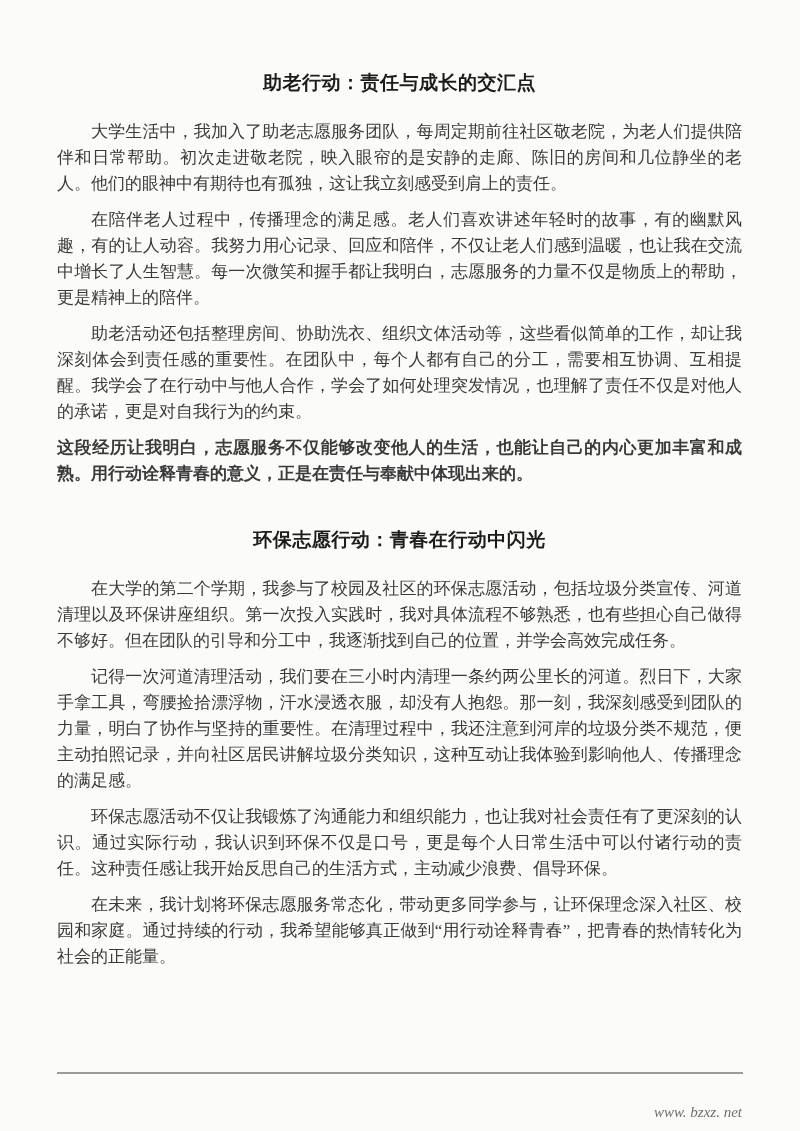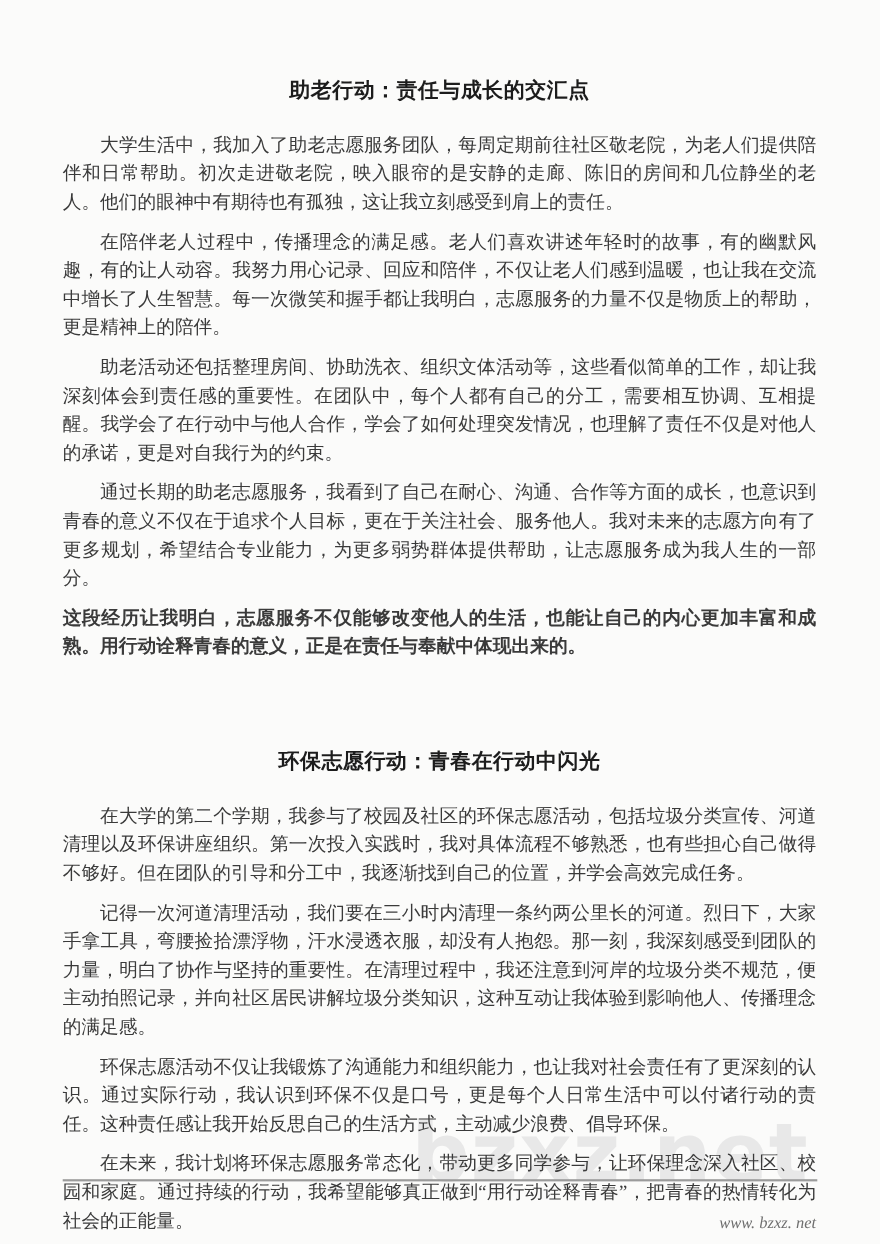--- a/index.html
+++ b/index.html
@@ -40,21 +40,21 @@
   }
   .doc-title {
     font-family: "Liberation Sans", "DejaVu Sans", sans-serif;
     font-weight: bold;
     font-size: 19px;
     line-height: 25px;
     letter-spacing: 0.5px;
     text-align: center;
     color: var(--title);
   }
-  .doc-title.t2 { margin-top: 79px; }
+  .doc-title.t2 { margin-top: 40px; }
   p.para {
     font-size: 17px;
     line-height: 26px;
     color: var(--text);
     text-align: justify;
     text-indent: 2em;
     margin-top: 10px;
   }
   p.para.first-after-title { margin-top: 24px; }
   p.para.no-indent { text-indent: 0; font-weight: bold; }
@@ -78,30 +78,28 @@
     line-height: 18px;
     color: var(--footer-text);
     margin-top: 25px;
   }
 </style>
 </head>
 <body>
 
 <div class="page">
 
-  <div class="watermark">bzxz.net</div>
 
   <div class="content">
 
     <h1 class="doc-title t1">助老行动：责任与成长的交汇点</h1>
 
     <p class="para first-after-title">大学生活中，我加入了助老志愿服务团队，每周定期前往社区敬老院，为老人们提供陪伴和日常帮助。初次走进敬老院，映入眼帘的是安静的走廊、陈旧的房间和几位静坐的老人。他们的眼神中有期待也有孤独，这让我立刻感受到肩上的责任。</p>
     <p class="para">在陪伴老人过程中，传播理念的满足感。老人们喜欢讲述年轻时的故事，有的幽默风趣，有的让人动容。我努力用心记录、回应和陪伴，不仅让老人们感到温暖，也让我在交流中增长了人生智慧。每一次微笑和握手都让我明白，志愿服务的力量不仅是物质上的帮助，更是精神上的陪伴。</p>
     <p class="para">助老活动还包括整理房间、协助洗衣、组织文体活动等，这些看似简单的工作，却让我深刻体会到责任感的重要性。在团队中，每个人都有自己的分工，需要相互协调、互相提醒。我学会了在行动中与他人合作，学会了如何处理突发情况，也理解了责任不仅是对他人的承诺，更是对自我行为的约束。</p>
-    <p class="para">通过长期的助老志愿服务，我看到了自己在耐心、沟通、合作等方面的成长，也意识到青春的意义不仅在于追求个人目标，更在于关注社会、服务他人。我对未来的志愿方向有了更多规划，希望结合专业能力，为更多弱势群体提供帮助，让志愿服务成为我人生的一部分。</p>
     <p class="para no-indent">这段经历让我明白，志愿服务不仅能够改变他人的生活，也能让自己的内心更加丰富和成熟。用行动诠释青春的意义，正是在责任与奉献中体现出来的。</p>
 
     <h1 class="doc-title t2">环保志愿行动：青春在行动中闪光</h1>
 
     <p class="para first-after-title">在大学的第二个学期，我参与了校园及社区的环保志愿活动，包括垃圾分类宣传、河道清理以及环保讲座组织。第一次投入实践时，我对具体流程不够熟悉，也有些担心自己做得不够好。但在团队的引导和分工中，我逐渐找到自己的位置，并学会高效完成任务。</p>
     <p class="para">记得一次河道清理活动，我们要在三小时内清理一条约两公里长的河道。烈日下，大家手拿工具，弯腰捡拾漂浮物，汗水浸透衣服，却没有人抱怨。那一刻，我深刻感受到团队的力量，明白了协作与坚持的重要性。在清理过程中，我还注意到河岸的垃圾分类不规范，便主动拍照记录，并向社区居民讲解垃圾分类知识，这种互动让我体验到影响他人、传播理念的满足感。</p>
     <p class="para">环保志愿活动不仅让我锻炼了沟通能力和组织能力，也让我对社会责任有了更深刻的认识。通过实际行动，我认识到环保不仅是口号，更是每个人日常生活中可以付诸行动的责任。这种责任感让我开始反思自己的生活方式，主动减少浪费、倡导环保。</p>
     <p class="para">在未来，我计划将环保志愿服务常态化，带动更多同学参与，让环保理念深入社区、校园和家庭。通过持续的行动，我希望能够真正做到“用行动诠释青春”，把青春的热情转化为社会的正能量。</p>
 
   </div>

